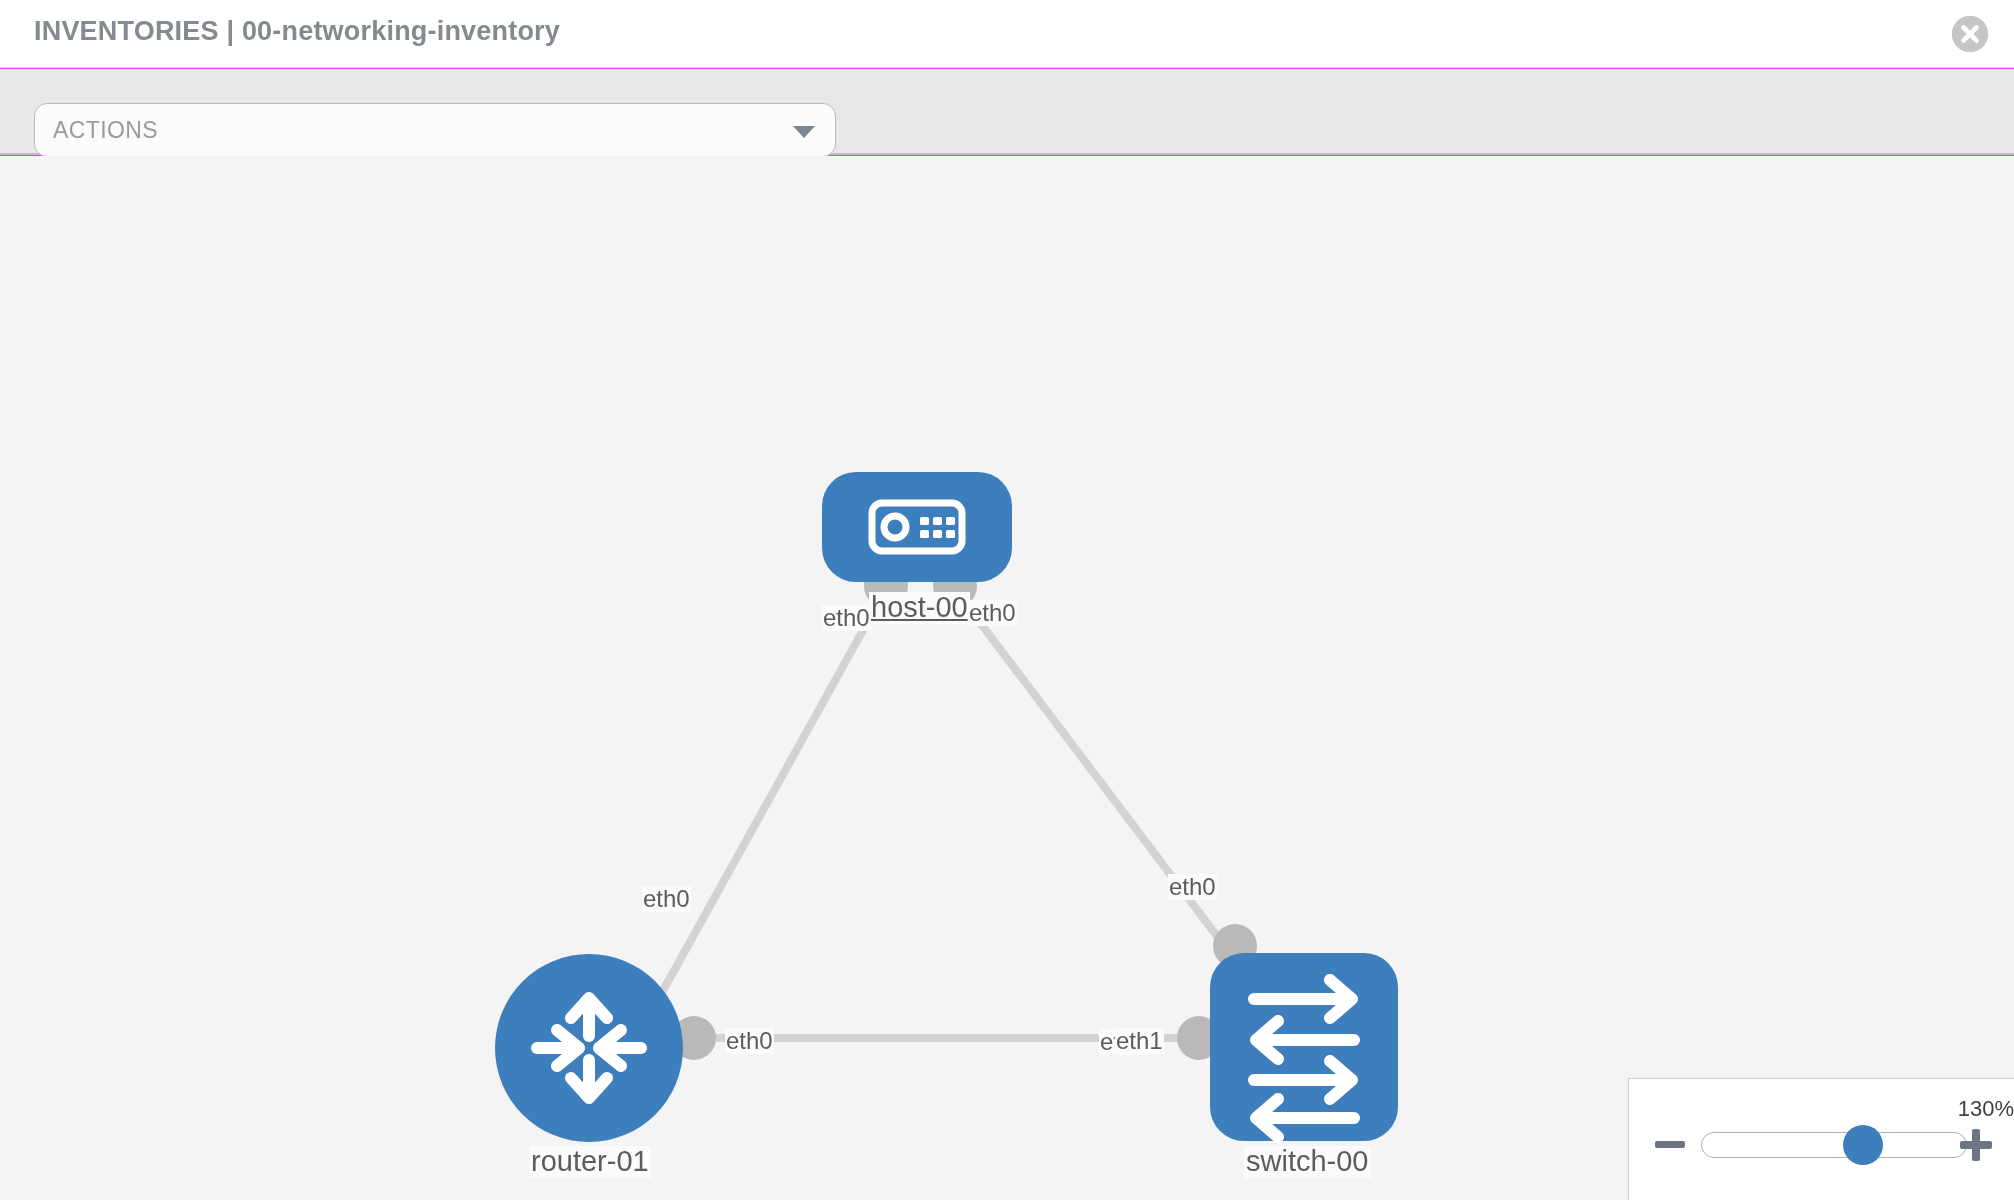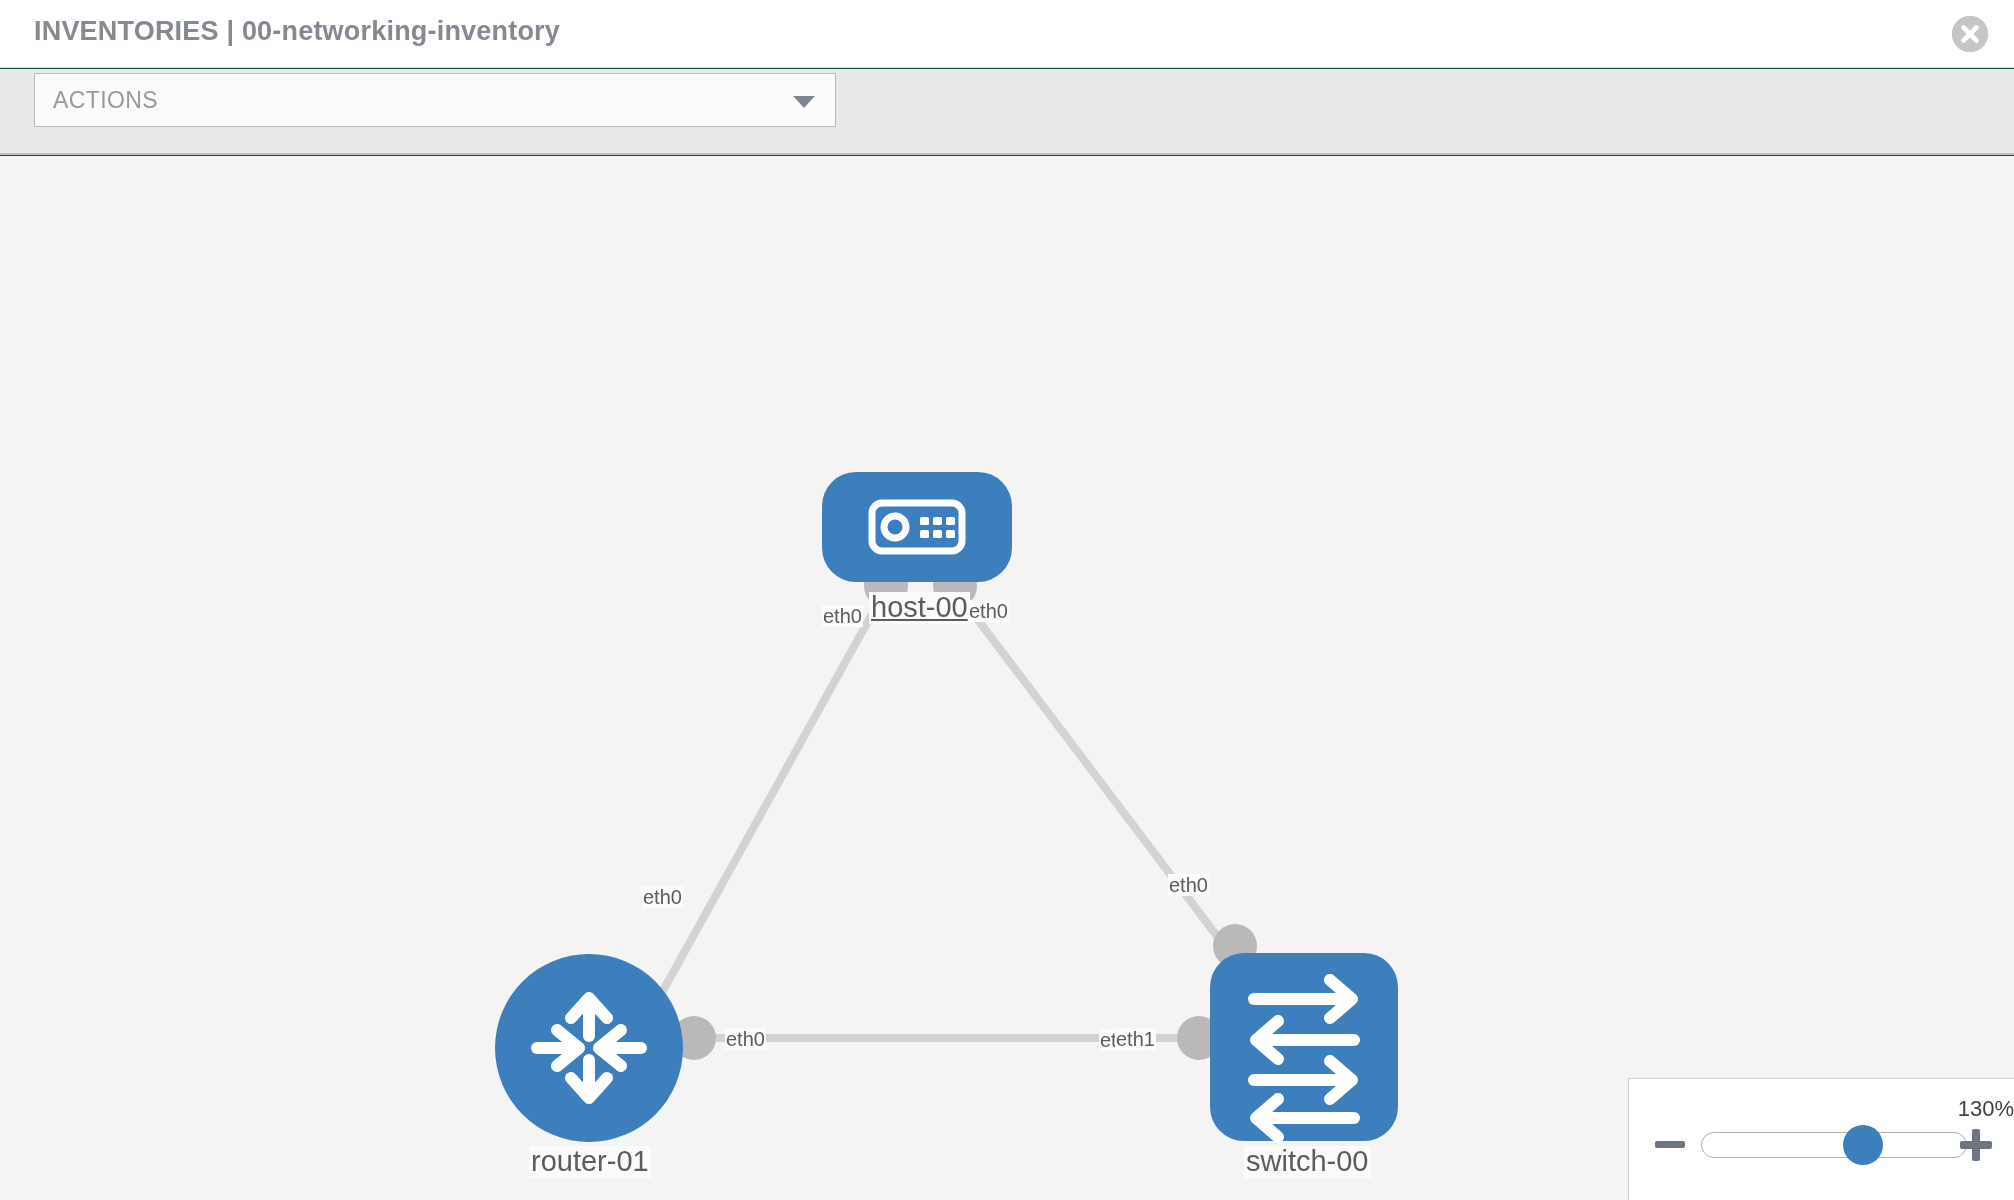--- a/index.html
+++ b/index.html
@@ -5,21 +5,21 @@
   html, body {
     margin: 0; padding: 0;
     width: 2014px; height: 1200px;
     background: #ffffff;
     font-family: "Liberation Sans", sans-serif;
     overflow: hidden;
   }
   #app {
     position: relative;
     width: 2014px; height: 933px;
-    background: #14532d;
+    background: #d946ef;
   }
 
   
   .header {
     position: absolute; left: 0; top: 0;
     width: 2014px; height: 68px;
     background: #ffffff;
     border-bottom: 1px solid #d7d7d7;
     box-sizing: border-box;
   }
@@ -41,25 +41,25 @@
 
   
   .toolbar {
     position: absolute; left: 0; top: 69px;
     width: 2014px; height: 86px;
     background: #e8e8e8;
     border-bottom: 2px solid #bfbfbf;
     box-sizing: border-box;
   }
   .actions-select {
-    position: absolute; left: 34px; top: 4px;
+    position: absolute; left: 34px; top: 34px;
     width: 802px; height: 54px;
     background: #fbfbfb;
     border: 1px solid #b9b9b9;
-    border-radius: 0;
+    border-radius: 13px;
     box-sizing: border-box;
     cursor: pointer;
   }
   .actions-label {
     position: absolute; left: 18px; top: 13px;
     font-size: 23px; color: #9a9a9a;
     letter-spacing: 0.4px;
   }
   .caret {
     position: absolute; right: 20px; top: 22px;
@@ -105,21 +105,21 @@
     position: absolute;
     font-size: 29px;
     color: #5c5c5c;
     background: #fbfbfb;
     white-space: nowrap;
     padding: 0 2px;
     line-height: 1.1;
   }
   .iface-label {
     position: absolute;
-    font-size: 20px;
+    font-size: 24px;
     color: #5c5c5c;
     background: #fbfbfb;
     white-space: nowrap;
     padding: 0 1px;
     line-height: 1.1;
   }
 
   
   .zoom-panel {
     position: absolute; right: 0; bottom: 0;

